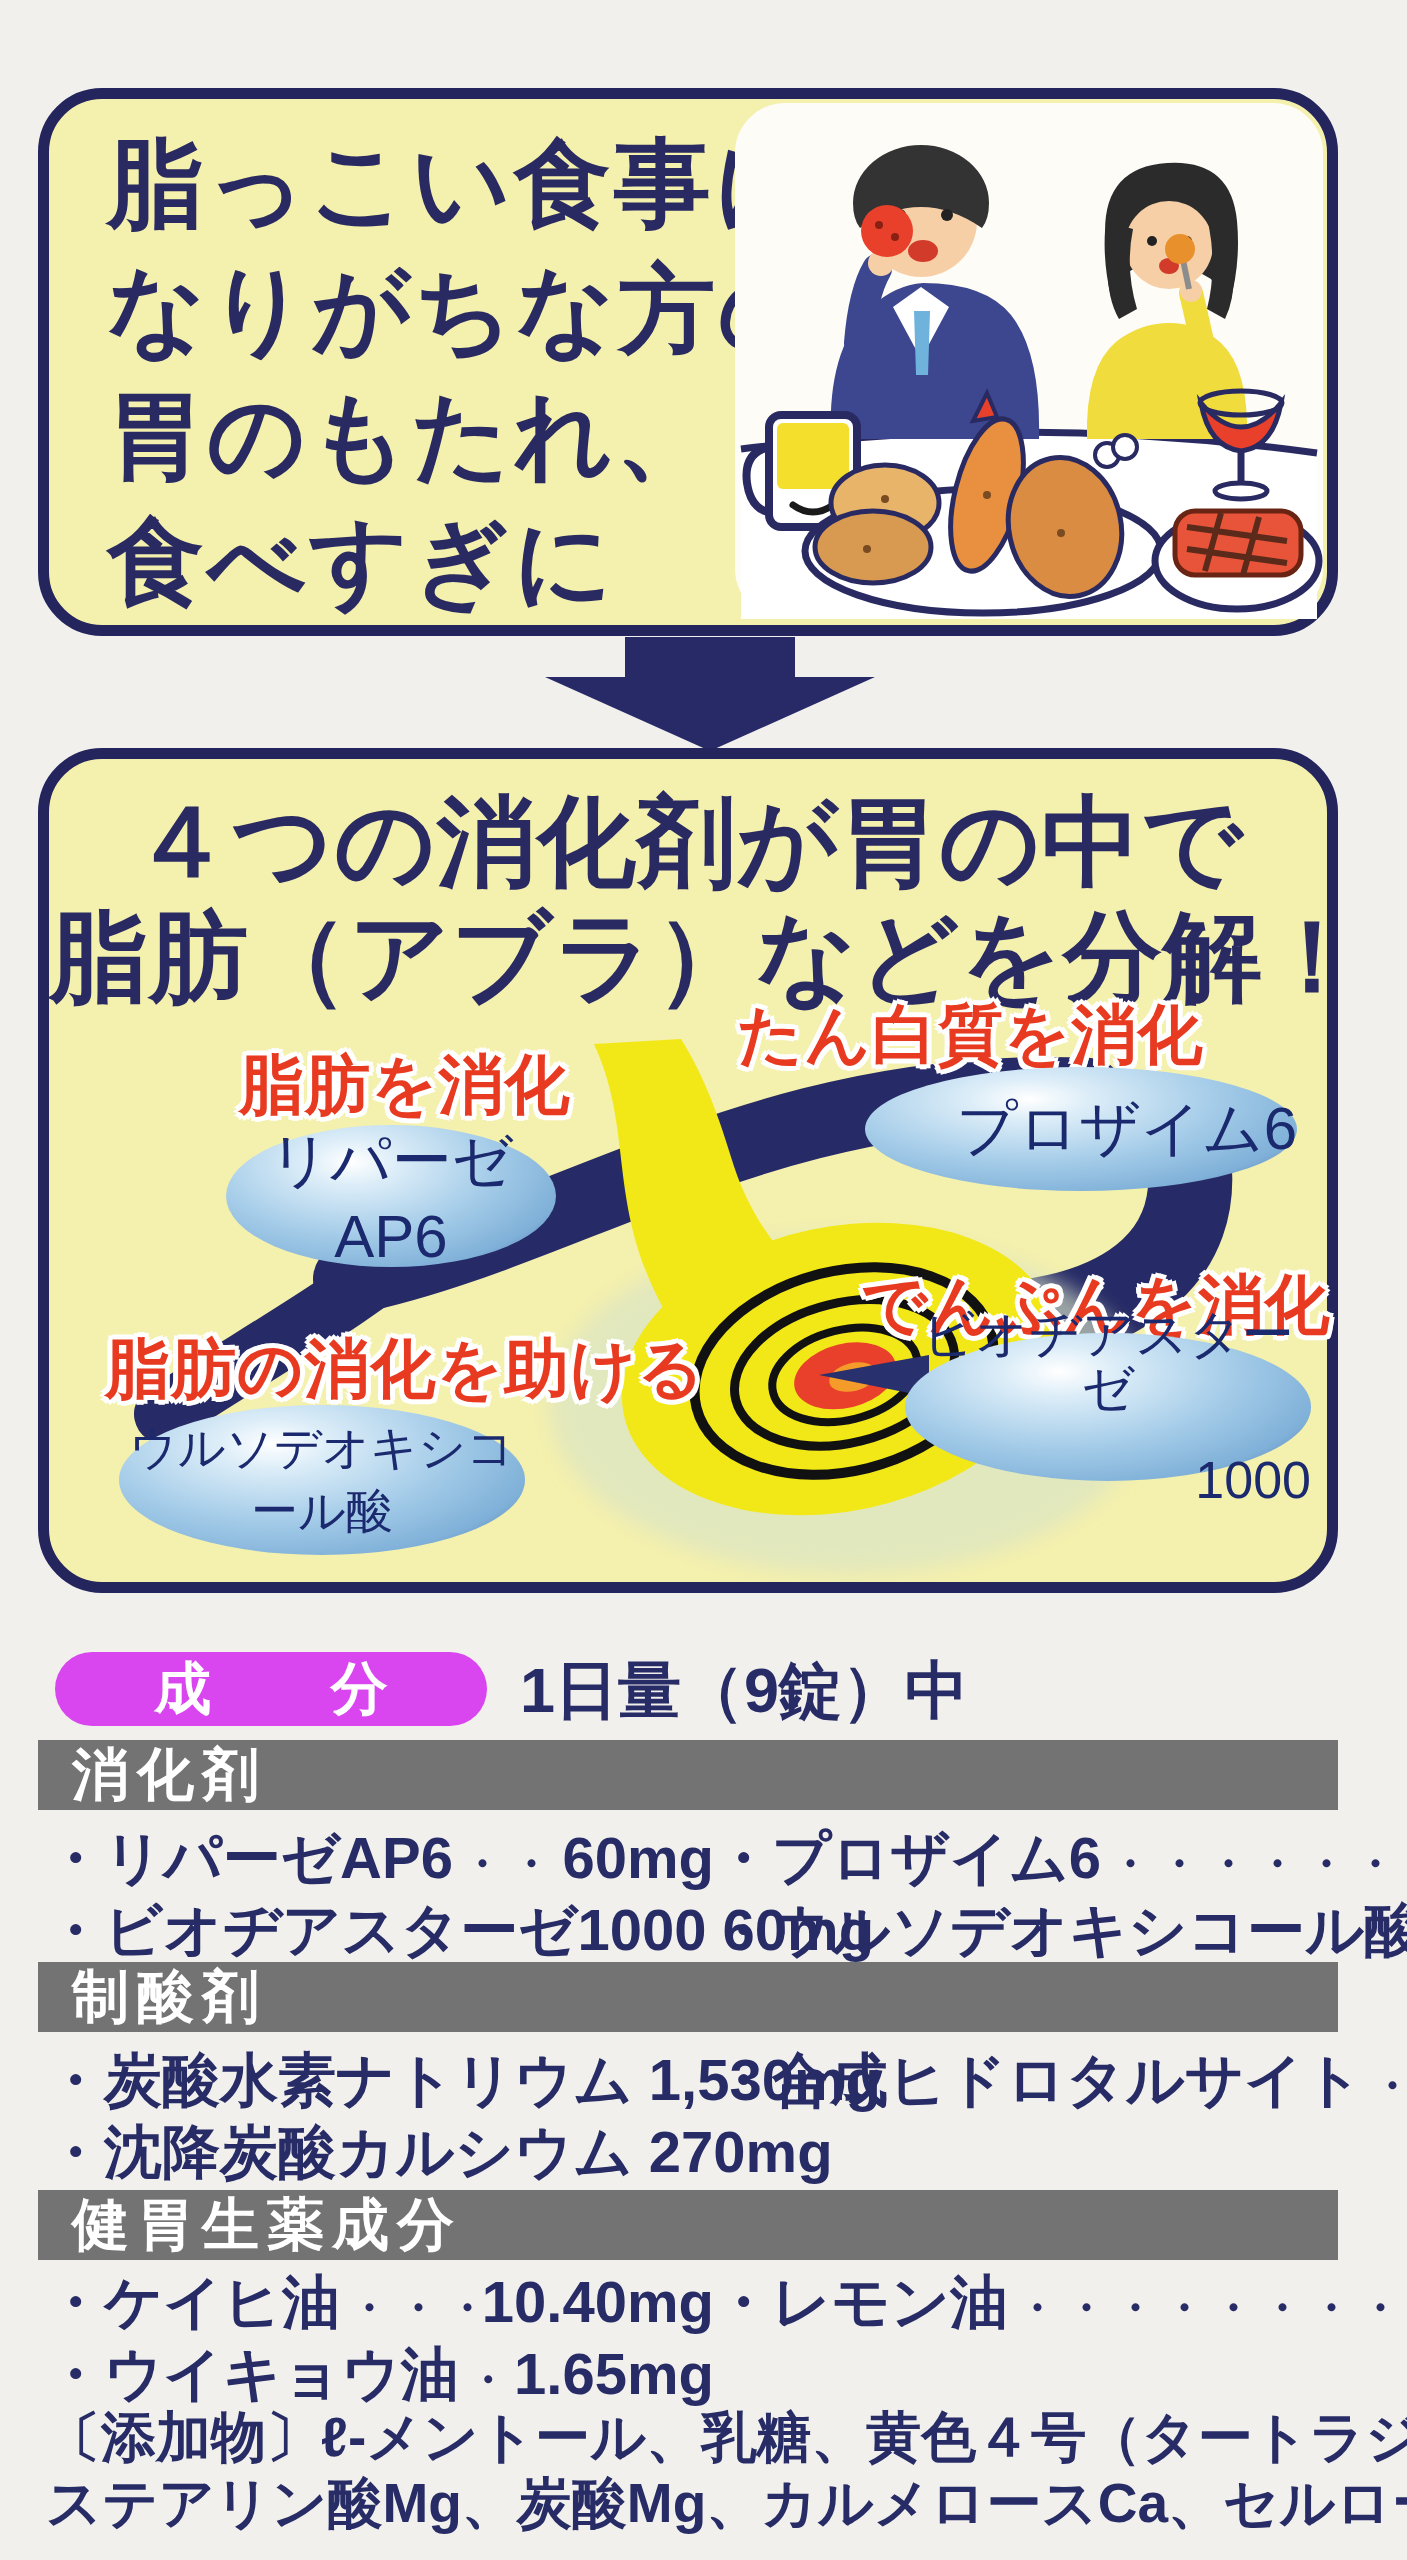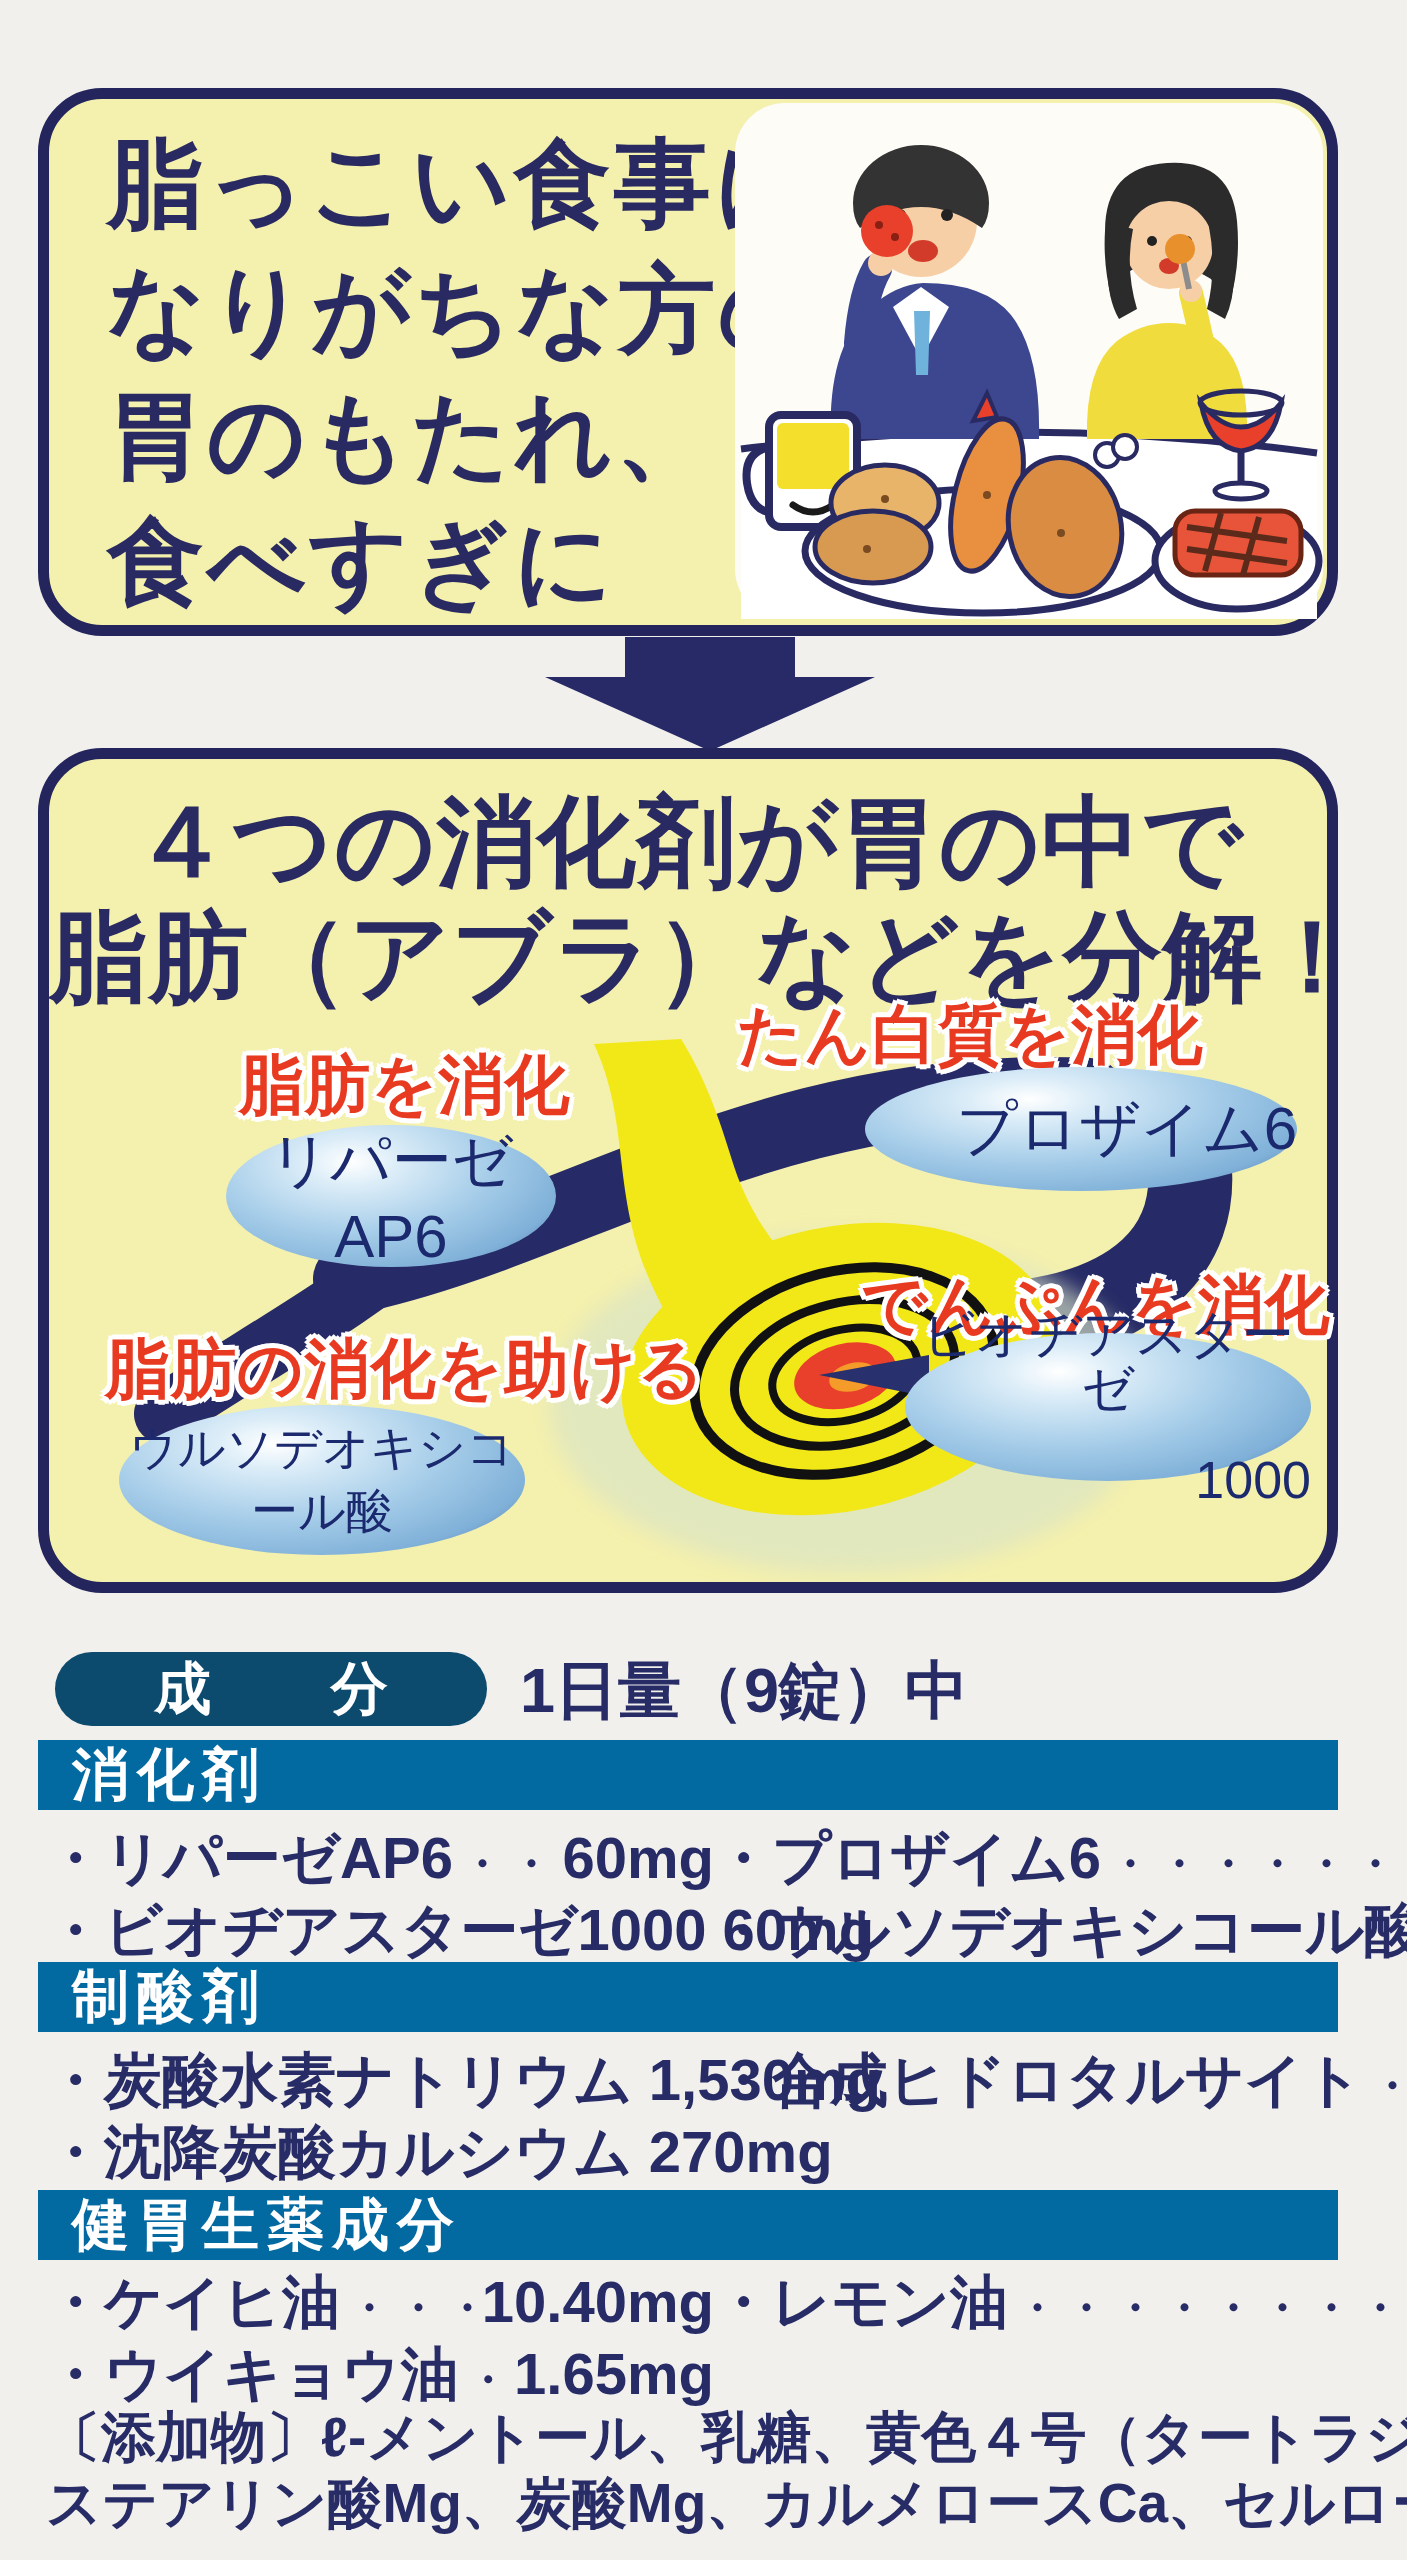--- a/index.html
+++ b/index.html
@@ -57,31 +57,31 @@
   .oval-biodiastase { left:856px; top:574px; width:406px; height:148px; font-size:52px; line-height:1.05;gap:37px; }
 
   .lbl-fat      { left:190px; top:282px; }
   .lbl-protein  { left:688px; top:232px; }
   .lbl-starch   { left:812px; top:502px; }
   .lbl-fathelp  { left:56px;  top:566px; }
 
   
   .seibun-pill{
     position:absolute; left:55px; top:1652px; width:432px; height:74px;
-    background:#0c4a6e; border-radius:46px; color:#ffffff;
+    background:#d946ef; border-radius:46px; color:#ffffff;
     display:flex; align-items:center; justify-content:center;
     font-size:57px; font-weight:900; letter-spacing:0.55em; text-indent:0.55em;
   }
   .seibun-note{
     position:absolute; left:520px; top:1654px; height:74px; display:flex; align-items:center;
     font-size:63px; font-weight:900; color:#272c66; white-space:nowrap;
   }
   .group-banner{
     position:absolute; left:38px; width:1300px; height:70px;
-    background:#0369a1; color:#ffffff; font-size:57px; font-weight:900;
+    background:#737373; color:#ffffff; font-size:57px; font-weight:900;
     display:flex; align-items:center; padding-left:34px; box-sizing:border-box;
     letter-spacing:8px;
   }
   .banner-digestive{ top:1740px; }
   .banner-antacid  { top:1962px;text-align:center; }
   .banner-herbal   { top:2190px; }
 
   .ing-row{ position:absolute; left:46px; width:1292px; display:flex; }
   .row-1{ top:1820px; } .row-2{ top:1892px; }
   .row-3{ top:2042px; } .row-4{ top:2114px; }

